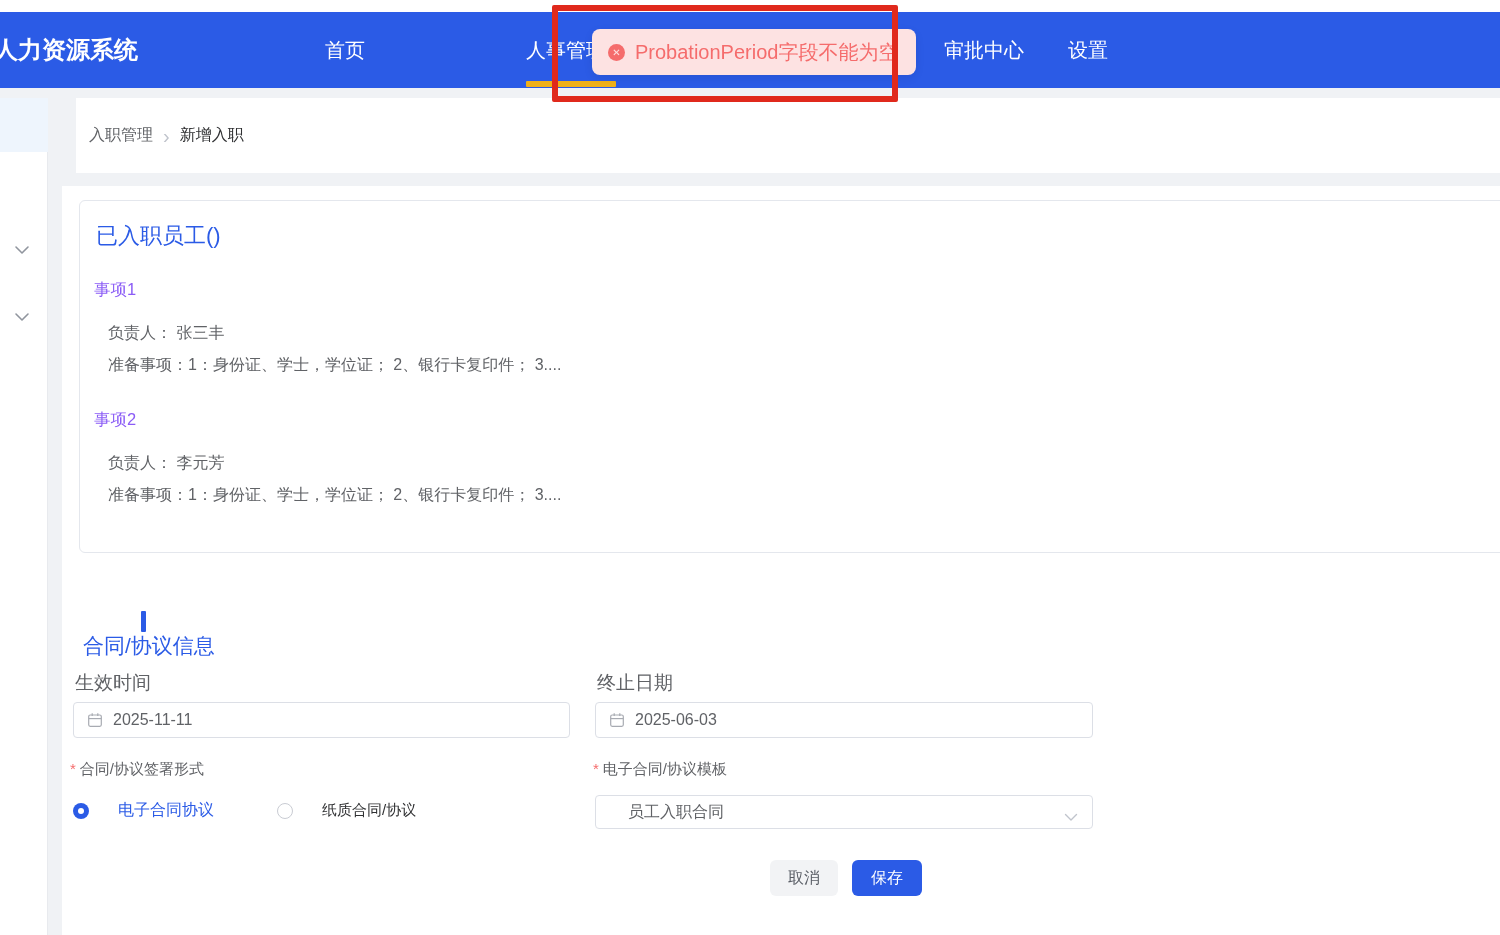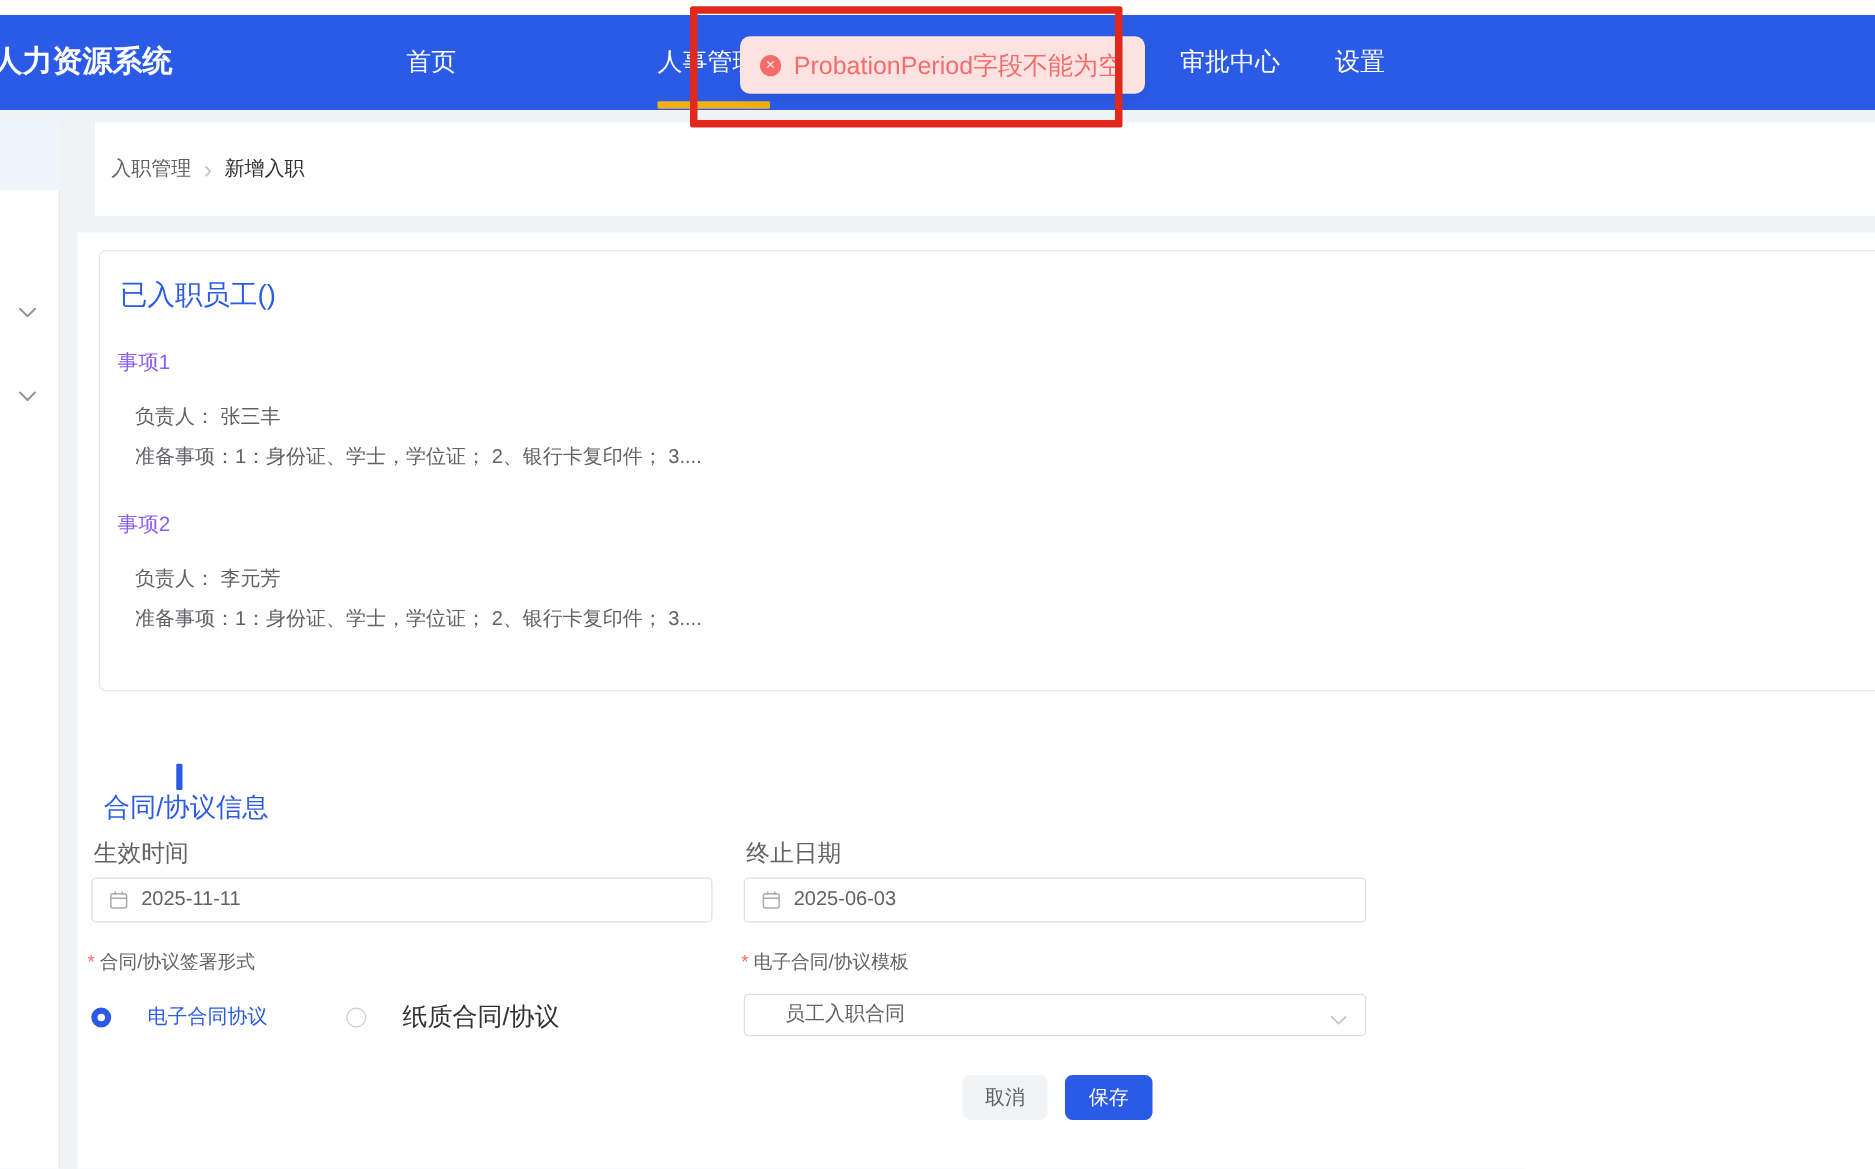--- a/index.html
+++ b/index.html
@@ -57,21 +57,21 @@
   .date-input svg { flex:0 0 auto; display:block; }
   .date-value { margin-left:10px; color:#606266; font-size:16px; white-space:nowrap; }
 
   .radio-group { position:absolute; top:614px; left:11px; display:flex; align-items:center; }
   .radio { display:flex; align-items:center; cursor:pointer;gap:20px; }
   .radio-dot { width:16px; height:16px; border-radius:50%; position:relative; flex:0 0 auto; }
   .radio-dot.on { background:#2b5be6; }
   .radio-dot.on::after { content:""; position:absolute; left:5px; top:5px; width:6px; height:6px; border-radius:50%; background:#ffffff; }
   .radio-dot.off { background:#ffffff; border:1px solid #c9ccd3; }
   .radio-text-on { margin-left:9px; color:#2b5be6; font-size:16px; white-space:nowrap; }
-  .radio-text-off { margin-left:9px; color:#303133; font-size:20px; white-space:nowrap; }
+  .radio-text-off { margin-left:9px; color:#303133; font-size:15px; white-space:nowrap; }
   .radio + .radio { margin-left:63px; }
 
   .select { position:absolute; left:533px; top:609px; width:498px; height:34px; border:1px solid #dcdfe6; border-radius:4px; background:#ffffff; cursor:pointer; }
   .select-value { position:absolute; left:32px; top:0; line-height:32px; color:#606266; font-size:16px; white-space:nowrap; }
   .select-arrow { position:absolute; right:14px; top:12px; }
 
   .btn { position:absolute; top:674px; height:36px; border:none; border-radius:6px; font-size:16px; font-family:inherit; cursor:pointer; }
   .btn-cancel { left:708px; width:68px; background:#f2f3f5; color:#5a5e66; }
   .btn-save { left:790px; width:70px; background:#2b5be6; color:#ffffff; }
 </style>

